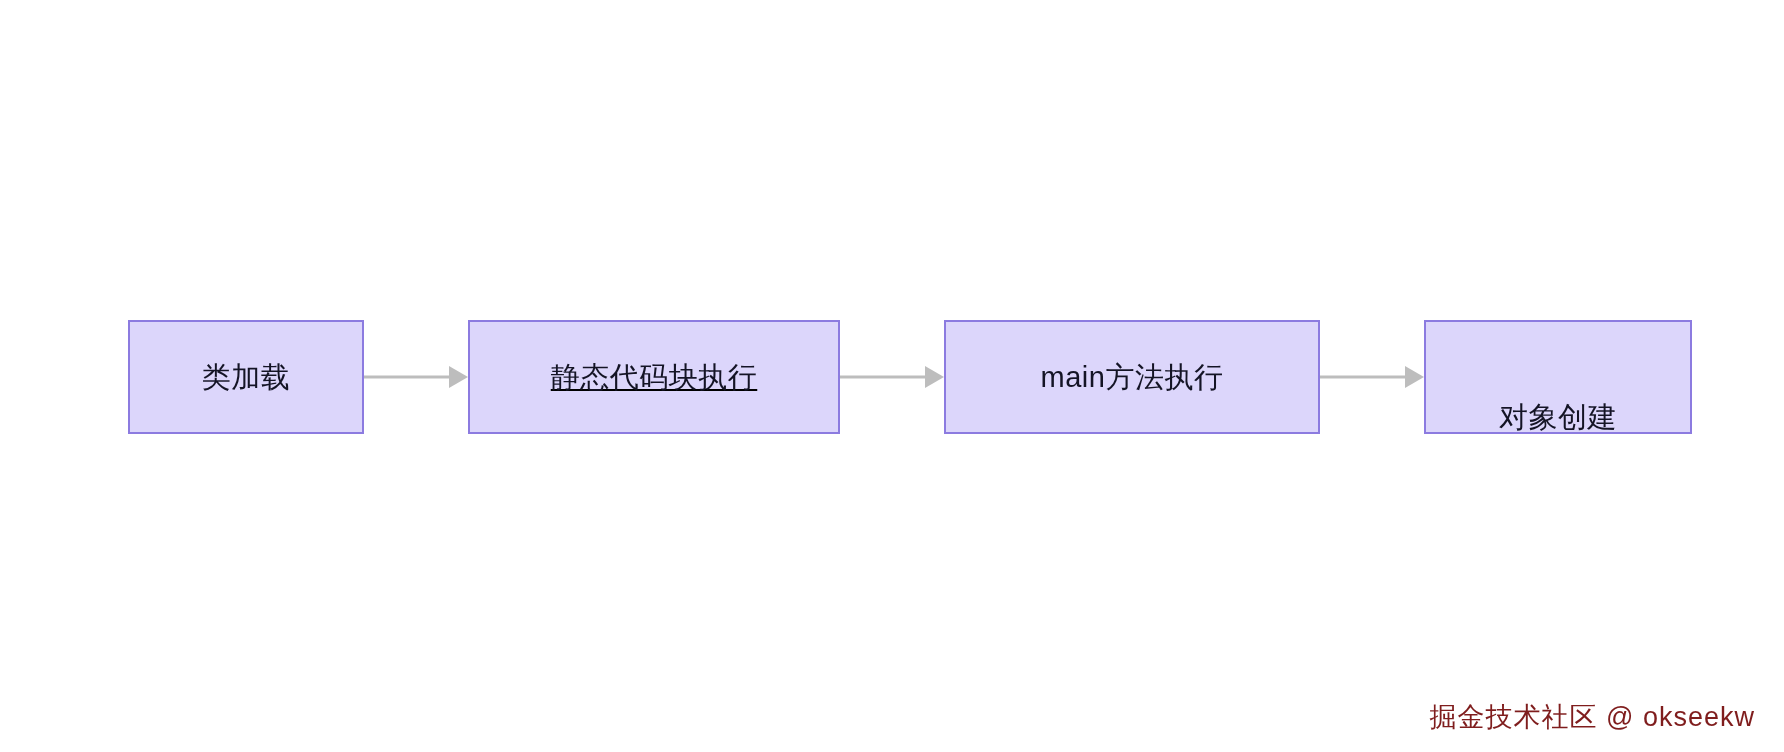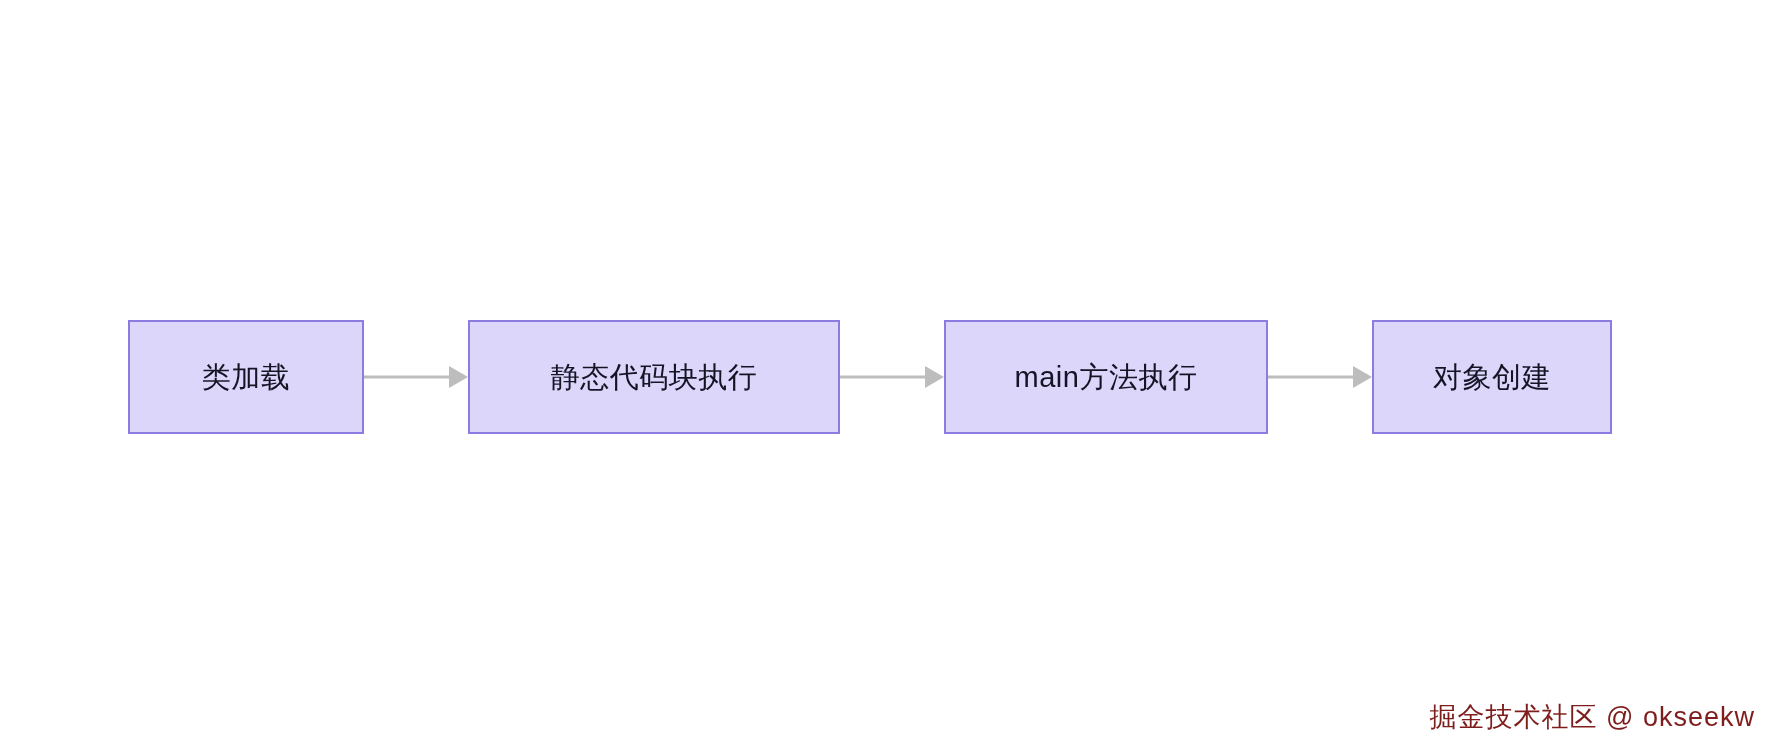--- a/index.html
+++ b/index.html
@@ -48,23 +48,23 @@
   .node-label {
     font-size: 29px;
     line-height: 1;
     color: #141425;
     letter-spacing: 0.5px;
     white-space: nowrap;
     font-weight: 400;
   }
 
   .node-w1 { width: 236px; }
-  .node-w2 { width: 372px; }
-  .node-w3 { width: 324px; }
-  .node-w4 { width: 240px; }
+  .node-w2 { width: 372px; text-decoration: underline; }
+  .node-w3 { width: 376px; }
+  .node-w4 { width: 268px; align-items: flex-end; }
 
   
   .connector {
     flex: 0 0 auto;
     height: 22px;
     position: relative;
     display: flex;
     align-items: center;
   }
   .conn-1 { width: 104px; }

